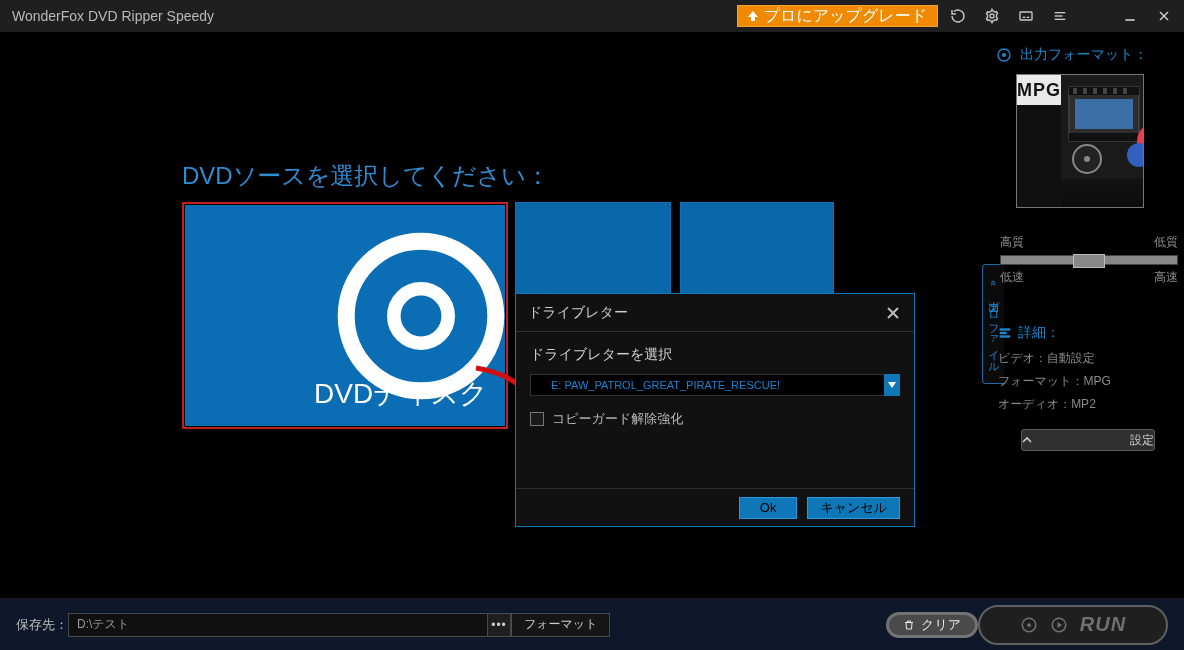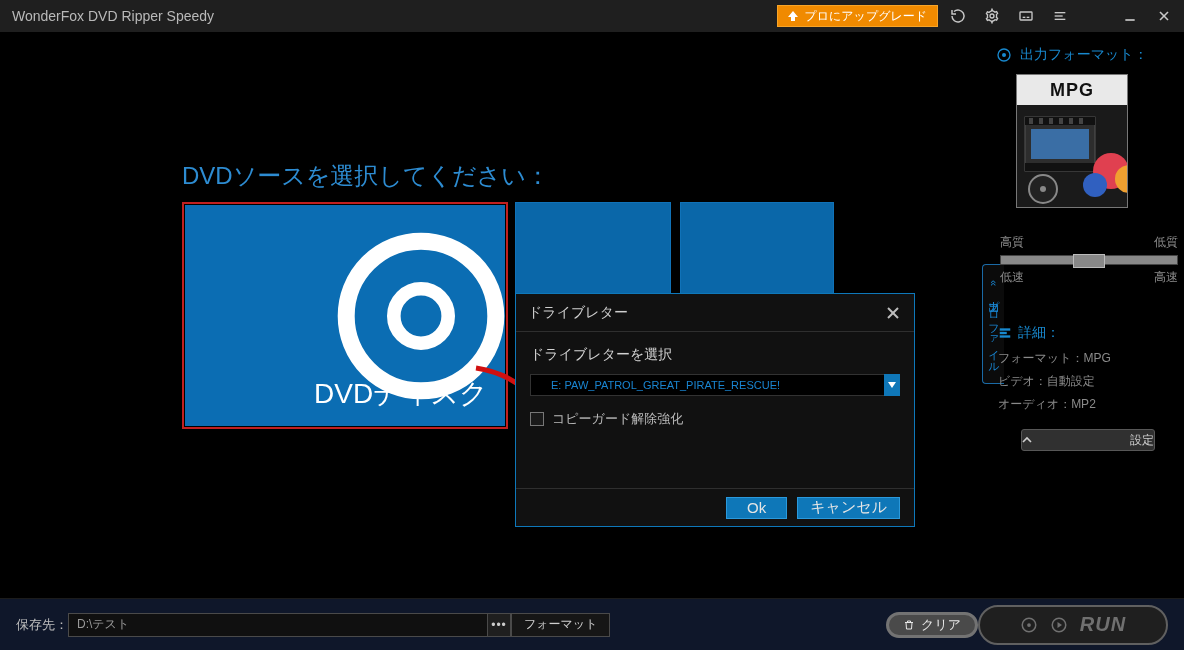--- a/index.html
+++ b/index.html
@@ -2,21 +2,21 @@
 <html><head>
 <meta charset="utf-8">
 <style>
 html,body{margin:0;padding:0;width:1184px;height:650px;background:#000;font-family:"Meiryo","Segoe UI",sans-serif;color:#ccc;overflow:hidden;-webkit-font-smoothing:antialiased}
 *{box-sizing:border-box}
 
 
 .titlebar{height:32px;background:#1f1f1f;display:flex;align-items:center;padding:0 6px;gap:6px}
 .app-title{color:#b9b9b9;font-size:14px;padding-left:6px;flex:0 0 auto}
 .tb-spacer{flex:1}
-.upgrade-btn{background:#f08a00;border:1px solid #f7a428;color:#fff;font-size:12px;height:22px;display:flex;align-items:center;padding:0 10px;gap:6px;cursor:pointer}
+.upgrade-btn{background:#f08a00;border:1px solid #f7a428;color:#fff;font-size:16px;height:22px;display:flex;align-items:center;padding:0 10px;gap:6px;cursor:pointer}
 .upgrade-btn svg{width:10px;height:10px}
 .tb-icon{width:28px;height:28px;display:flex;align-items:center;justify-content:center;color:#c8c8c8;cursor:pointer}
 .tb-icon svg{width:16px;height:16px}
 
 
 .app-body{position:relative;width:100%;height:566px}
 .main-area{position:absolute;left:0;top:0;right:192px;height:100%}
 .side-area{position:absolute;right:0;top:0;width:192px;height:100%}
 
 
@@ -37,29 +37,29 @@
 .dialog{position:absolute;left:515px;top:261px;width:400px;height:234px;background:#111;border:1px solid #0e78ba}
 .dlg-head{height:38px;display:flex;align-items:center;justify-content:space-between;padding:8px 12px;border-bottom:1px solid #2f2f2f;color:#cfcfcf;font-size:14px}
 .dlg-close{width:18px;height:18px;display:flex;align-items:center;justify-content:center;color:#bdbdbd;cursor:pointer}
 .dlg-body{padding:14px 14px 0 14px;color:#d2d2d2;font-size:14px}
 .select-row{margin-top:10px;position:relative}
 .select-box{width:100%;height:22px;background:#000;border:1px solid #323232;color:#1985d1;font-size:11px;padding:0 20px;display:flex;align-items:center;cursor:pointer}
 .select-caret{position:absolute;right:0;top:0;width:16px;height:22px;background:#0f77b8;display:flex;align-items:center;justify-content:center}
 .check-row{margin-top:14px;display:flex;align-items:center;gap:8px;font-size:13px;color:#bcbcbc}
 .cbox{width:14px;height:14px;border:1px solid #777;background:#1a1a1a;cursor:pointer}
 .dlg-foot{position:absolute;left:0;right:0;bottom:0;height:38px;border-top:1px solid #2f2f2f;display:flex;align-items:center;justify-content:flex-end;gap:10px;padding:0 14px}
-.dbtn{height:22px;padding:0 20px;background:#0e77b8;color:#e5e5e5;border:1px solid #2a99dc;font-size:15px;display:flex;align-items:center;cursor:pointer}
+.dbtn{height:22px;padding:0 20px;background:#0e77b8;color:#000000;border:1px solid #2a99dc;font-size:13px;display:flex;align-items:center;cursor:pointer}
 .dbtn.cancel{padding:0 12px}
 
 
 .side-tab{position:absolute;right:180px;top:232px;width:22px;height:120px;background:#0b0b0b;border:1px solid #1a6aa6;border-right:none;writing-mode:vertical-rl;text-orientation:mixed;color:#1985d1;font-size:11px;display:flex;align-items:center;justify-content:center;cursor:pointer;border-radius:4px 0 0 4px}
 .side-tab .chev{margin-bottom:6px}
 .out-title{display:flex;align-items:center;gap:8px;color:#1889cf;font-size:14px;padding:14px 0 0 4px}
 .out-title svg{width:16px;height:16px}
-.fmt-card{margin:10px 0 0 24px;width:112px;height:134px;background:#101010;border:1px solid #777;display:flex;flex-direction:column;cursor:pointer;overflow:hidden}
+.fmt-card{margin:10px 0 0 24px;width:128px;height:134px;background:#101010;border:1px solid #777;display:flex;flex-direction:row;cursor:pointer;overflow:hidden}
 .fmt-head{height:30px;background:#e9e9e9;color:#111;font-weight:700;font-size:18px;display:flex;align-items:center;justify-content:center;letter-spacing:1px}
 .fmt-art{flex:1;position:relative;background:linear-gradient(180deg,#2a2a2a 0%,#0c0c0c 100%)}
 .quality{margin:26px 6px 0 8px}
 .q-row{display:flex;justify-content:space-between;font-size:12px;color:#8b8b8b}
 .slider-track{height:10px;border:1px solid #444;background:linear-gradient(90deg,#888 0%,#888 100%);position:relative;margin:4px 0}
 .slider-thumb{position:absolute;top:-2px;left:50%;transform:translateX(-50%);width:32px;height:14px;background:#888;border:1px solid #bbb}
 .details-head{display:flex;align-items:center;gap:6px;color:#1889cf;font-size:14px;margin:38px 0 8px 6px}
 .details-head svg{width:14px;height:14px}
 .detail-line{color:#8a8a8a;font-size:12px;margin:6px 0 0 6px}
 .settings-btn{margin:16px auto 0;width:134px;height:22px;background:#303030;border:1px solid #575757;color:#cfcfcf;font-size:12px;display:flex;align-items:center;justify-content:space-between;gap:6px;cursor:pointer;border-radius:3px}
@@ -242,22 +242,22 @@
     </div>
 
     <div class="details-head">
       <svg viewBox="0 0 24 24">
           <rect x="3" y="4" width="18" height="4" fill="#1889cf"></rect>
           <rect x="3" y="10" width="12" height="4" fill="#1889cf"></rect>
           <rect x="3" y="16" width="18" height="4" fill="#1889cf"></rect>
         </svg>
       <span>詳細：</span>
     </div>
+    <div class="detail-line">ビデオ：自動設定</div>
     <div class="detail-line">フォーマット：MPG</div>
-    <div class="detail-line">ビデオ：自動設定</div>
     <div class="detail-line">オーディオ：MP2</div>
 
     <div class="settings-btn">
       <svg width="10" height="10" viewBox="0 0 10 10">
           <path d="M1 7 L5 3 L9 7" fill="none" stroke="#cfcfcf" stroke-width="1.6"></path>
         </svg>
       <span>設定</span>
     </div>
   </div>
 </div>

